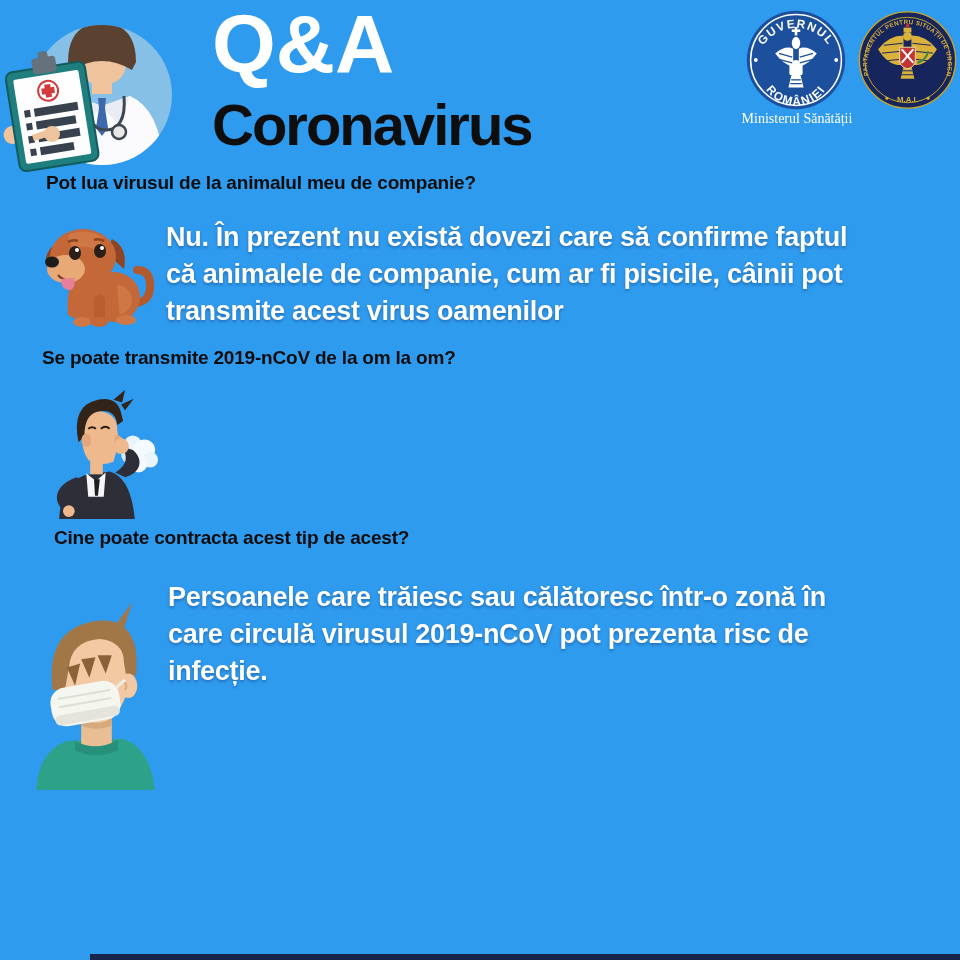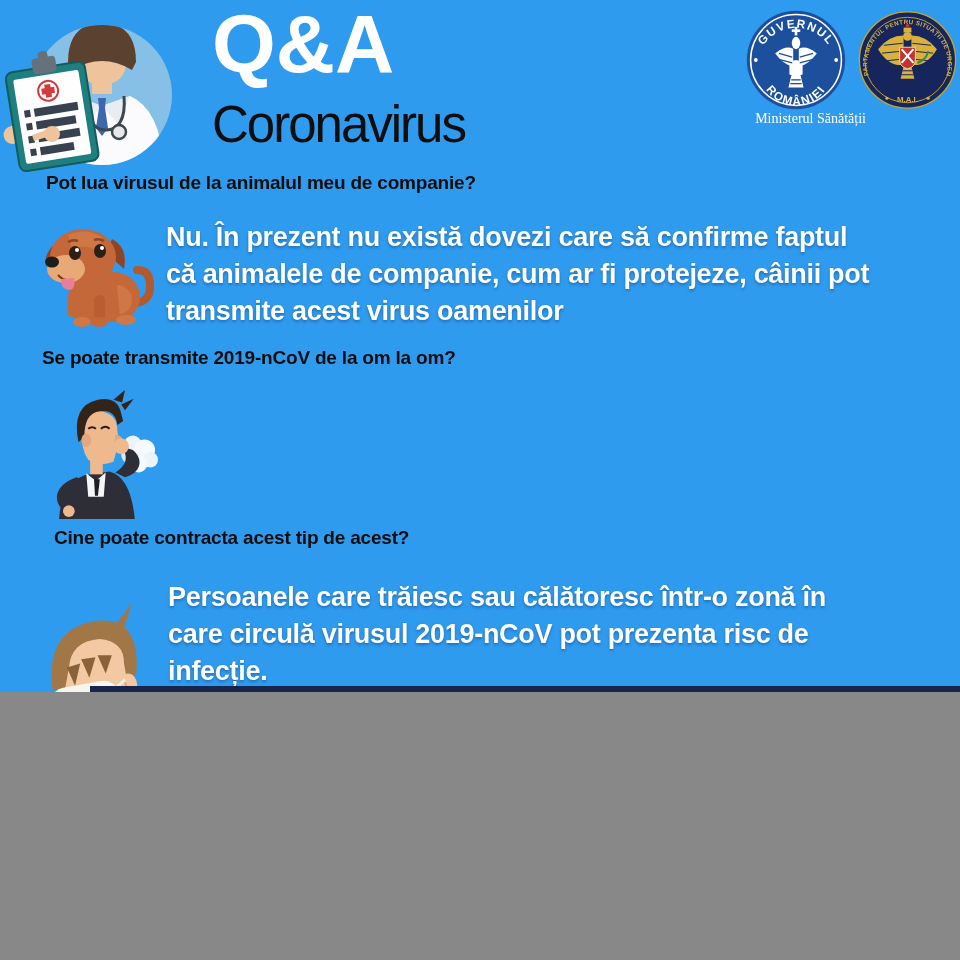--- a/index.html
+++ b/index.html
@@ -9,32 +9,32 @@
     --title-qa-color:#ffffff;
     --title-main-color:#0e0e0e;
     --gov-blue:#1C4F9C;
     --dsu-navy:#16255C;
     --dsu-gold:#D9B13B;
     --doctor-circle:#86C0E6;
     --bottom-strip:#17254d;
   }
   *{margin:0;padding:0;box-sizing:border-box}
   body{font-family:"Liberation Sans",sans-serif;background:#888}
-  .canvas{position:relative;width:960px;height:692px;overflow:hidden;background:var(--background)}
+  .canvas{position:relative;width:960px;height:960px;overflow:hidden;background:var(--background)}
 
   .abs{position:absolute}
 
   
   .title-block{left:212px;top:2px}
   .title-qa{font-size:82px;line-height:84px;font-weight:700;color:var(--title-qa-color);letter-spacing:0px;white-space:pre}
-  .title-main{font-size:51px;line-height:78px;font-weight:400;color:var(--title-main-color);letter-spacing:-2px;white-space:pre}
+  .title-main{font-size:58px;line-height:78px;font-weight:700;color:var(--title-main-color);letter-spacing:-2px;white-space:pre}
 
   
   .gov-logo{left:744px;top:8px;width:104px;height:104px}
-  .gov-caption{left:728px;top:111px;width:138px;text-align:right;color:#fff;
+  .gov-caption{left:728px;top:111px;width:138px;text-align:center;color:#fff;
     font-family:"Liberation Serif",serif;font-size:14px;white-space:pre}
   .dsu-logo{left:857px;top:6px;width:101px;height:108px}
 
   .doctor-illu{left:0px;top:10px;width:202px;height:172px}
 
   
   .question{font-size:19px;font-weight:700;color:var(--question-color);white-space:pre;letter-spacing:-0.2px}
   .q1{left:46px;top:172px}
   .q2{left:42px;top:347px}
   .q3{left:54px;top:527px}
@@ -212,21 +212,21 @@
       <path d="M33,62 q0,11 8,11 q7,0 5,-12 z" fill="#E87E9A"></path>
       <ellipse cx="47" cy="36" rx="6" ry="7" fill="#2a2019"></ellipse>
       <circle cx="49" cy="33" r="2" fill="#ffffff"></circle>
       <ellipse cx="72" cy="34" rx="6" ry="7" fill="#2a2019"></ellipse>
       <circle cx="74" cy="31" r="2" fill="#ffffff"></circle>
       <path d="M40,25 q5,-3 10,-1" stroke="#8F4423" stroke-width="2.5" fill="none"></path>
       <path d="M66,23 q5,-2 10,1" stroke="#8F4423" stroke-width="2.5" fill="none"></path>
     </svg>
   </div>
   <div class="abs answer a1">Nu. În prezent nu există dovezi care să confirme faptul
-că animalele de companie, cum ar fi protejeze, câinii pot
+că animalele de companie, cum ar fi pisicile, câinii pot
 transmite acest virus oamenilor</div>
 
   <div class="abs question q2">Se poate transmite 2019-nCoV de la om la om?</div>
 
   <div class="abs sneeze-illu">
     <svg width="126" height="131" viewBox="0 0 130 135">
       <ellipse cx="108" cy="68" rx="16" ry="13" fill="#D7E9F6"></ellipse>
       <circle cx="104" cy="58" r="9" fill="#EAF4FC"></circle>
       <circle cx="116" cy="64" r="11" fill="#F4FAFF"></circle>
       <circle cx="122" cy="74" r="8" fill="#EAF4FC"></circle>

